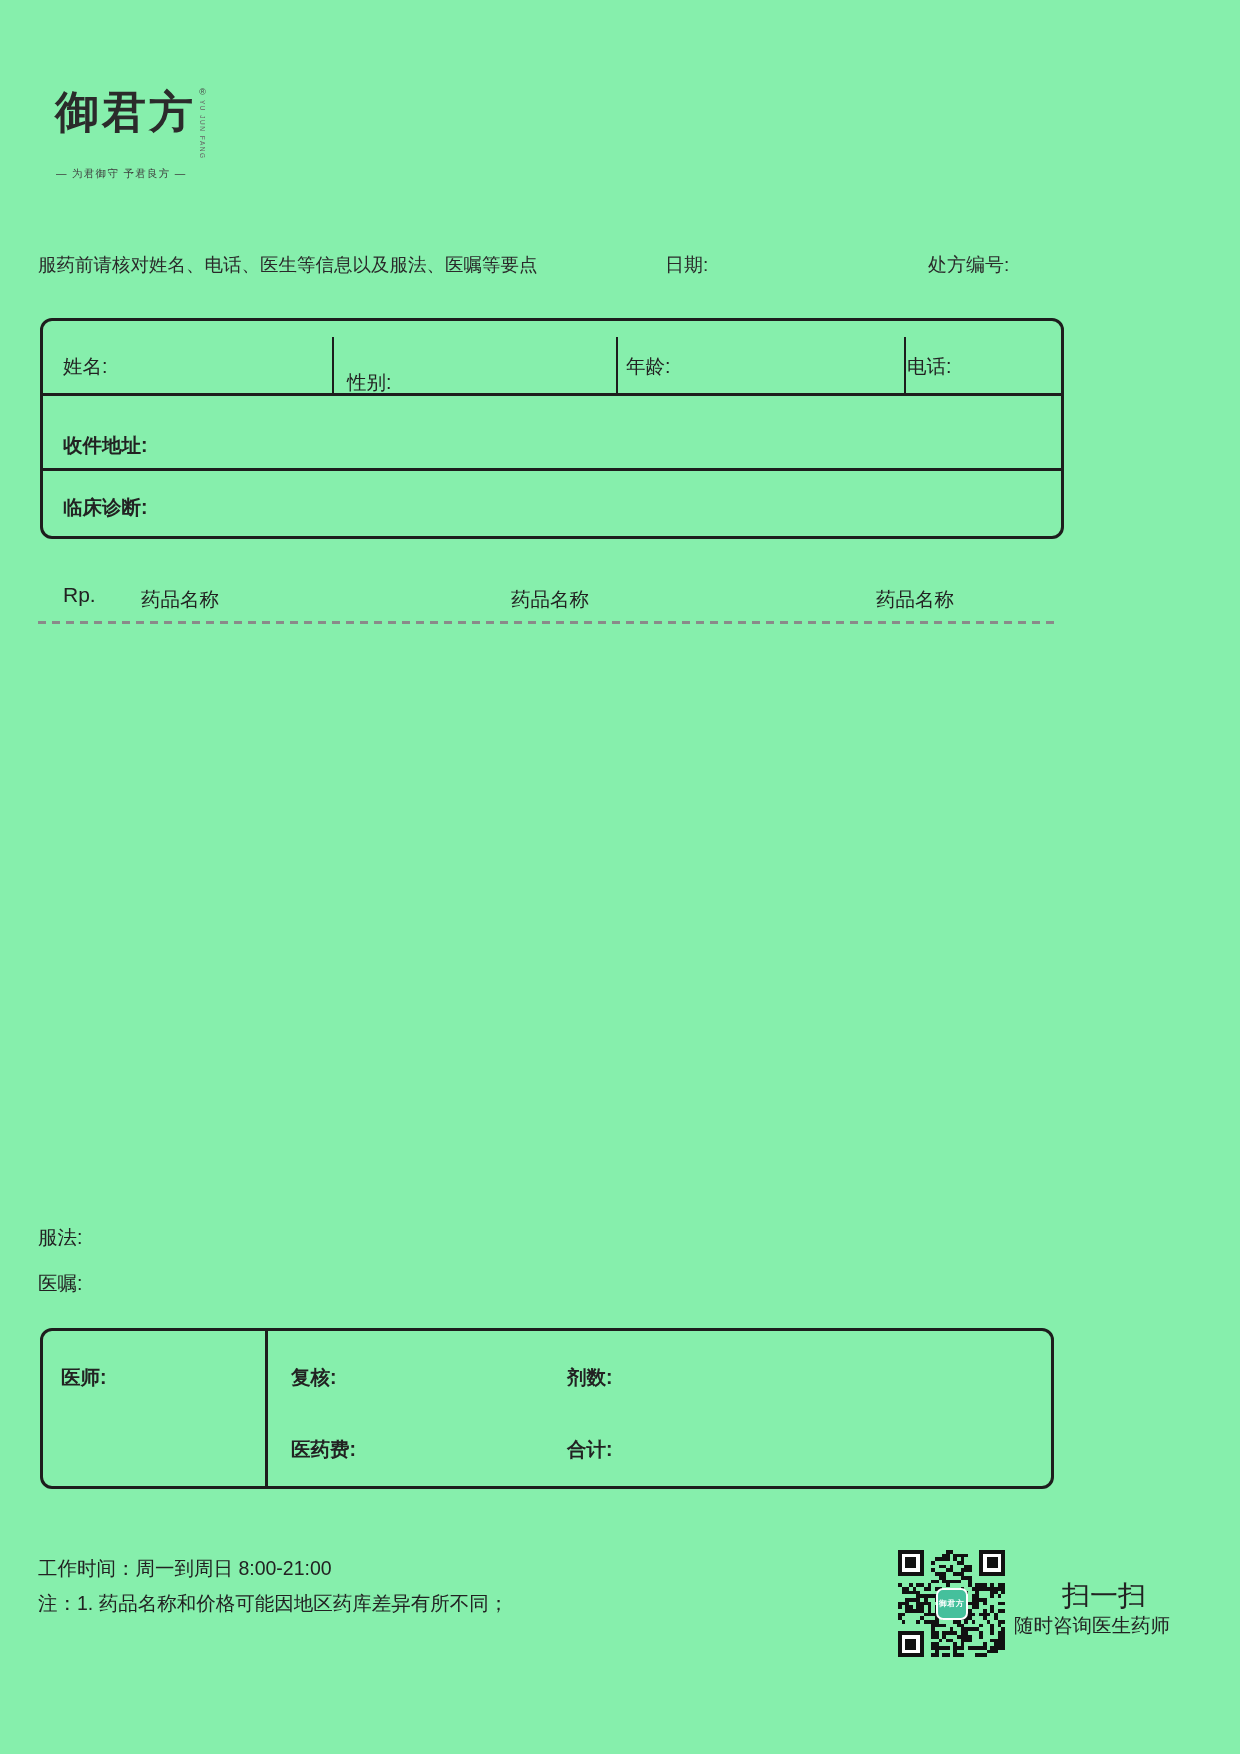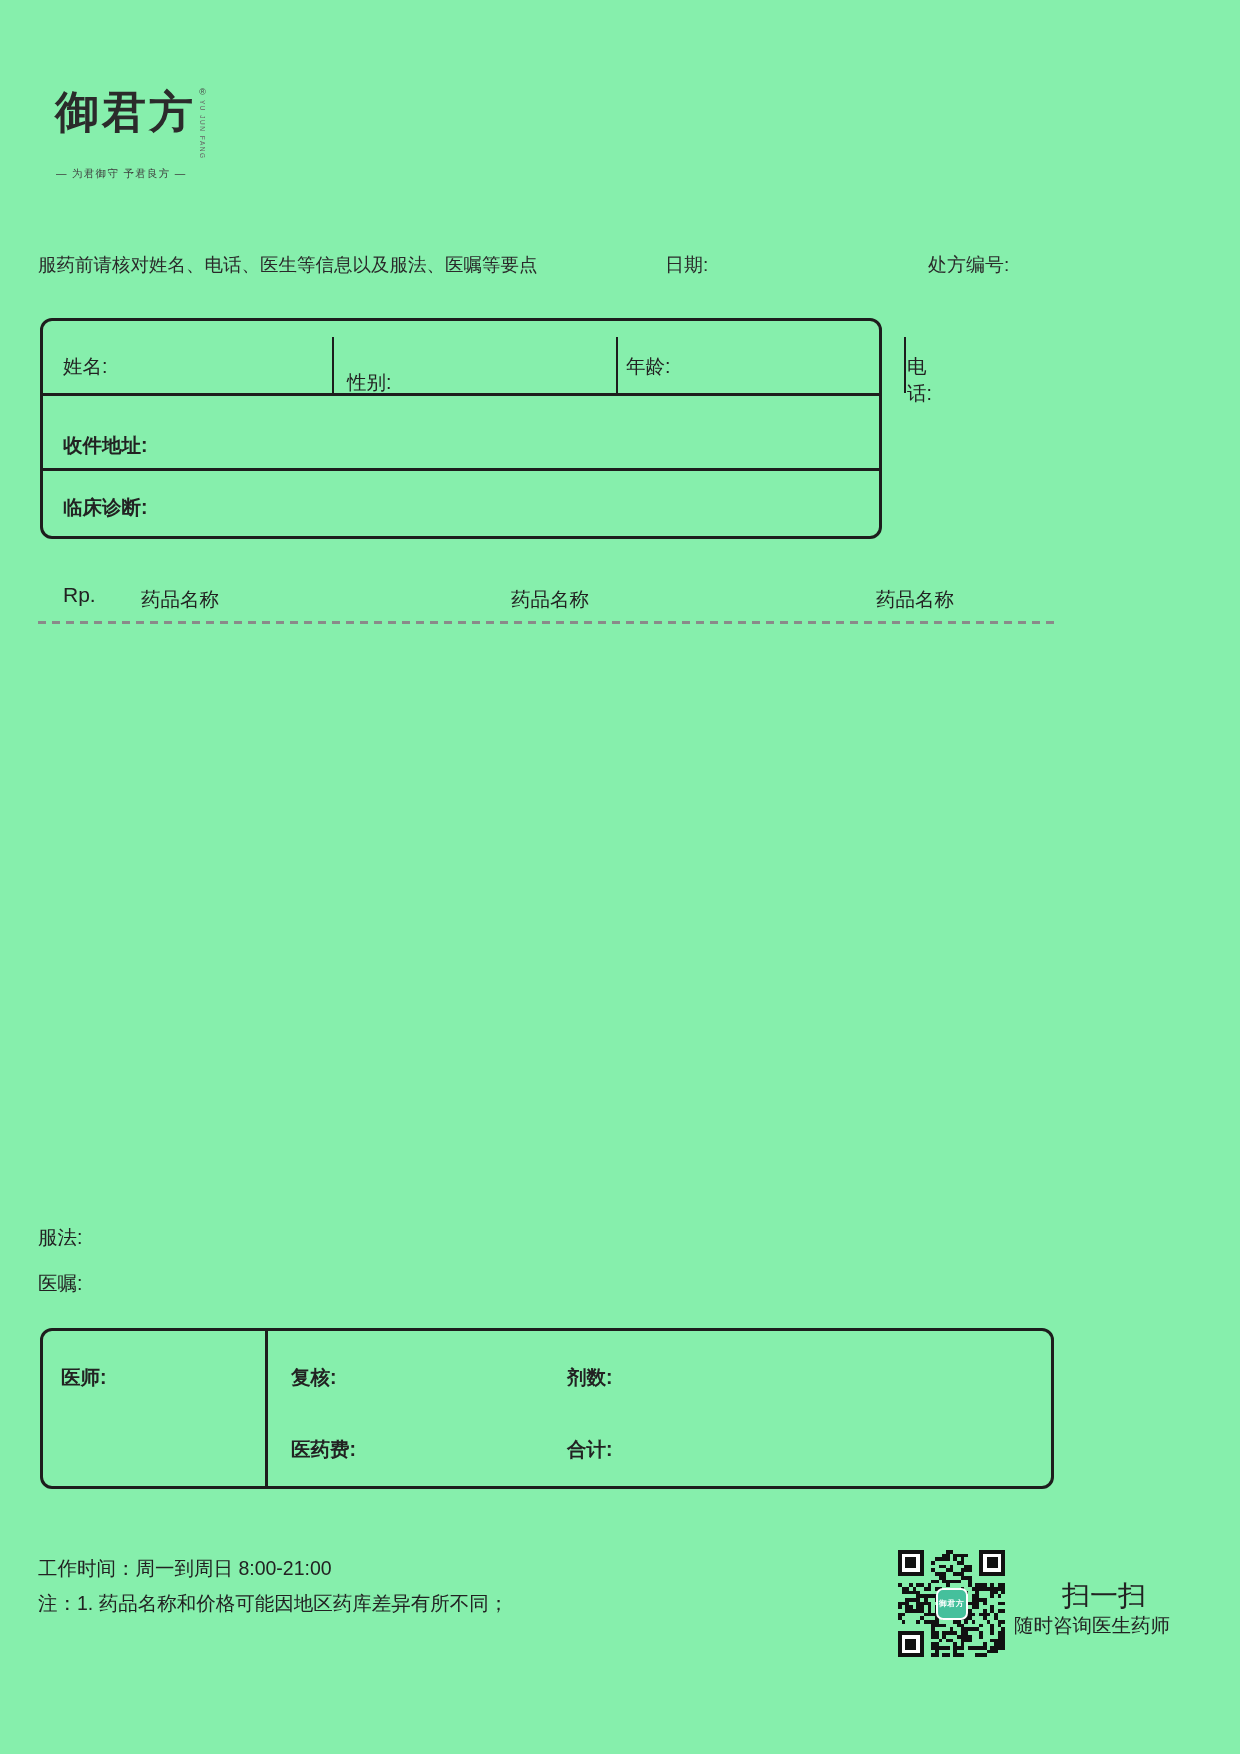--- a/index.html
+++ b/index.html
@@ -17,21 +17,21 @@
            color:#3d3d3d;white-space:nowrap;margin-top:24px;}
   .hospital-name{position:absolute;left:212px;top:100px;font-size:37px;font-weight:800;
                  letter-spacing:3px;color:#262626;line-height:1;}
 
   
   .notice-text{position:absolute;left:38px;top:252px;font-size:18.5px;color:#2a2a2a;}
   .date-label{position:absolute;left:665px;top:252px;font-size:19px;color:#2a2a2a;}
   .rxno-label{position:absolute;left:928px;top:252px;font-size:19px;color:#2a2a2a;}
 
   
-  .patient-box{position:absolute;left:40px;top:318px;width:842px;height:221px;
+  .patient-box{position:absolute;left:40px;top:318px;width:1024px;height:221px;
                border:3px solid #1d1d1d;border-radius:12px;box-sizing:border-box;}
   .pb-hline{position:absolute;left:-3px;right:-3px;height:2.5px;background:#1d1d1d;}
   .pb-hline.l1{top:72px;}
   .pb-hline.l2{top:147px;}
   .pb-vline{position:absolute;top:16px;height:56px;width:2px;background:#1d1d1d;}
   .pb-vline.v1{left:289px;}
   .pb-vline.v2{left:573px;}
   .pb-vline.v3{left:861px;}
   .pb-label{position:absolute;font-size:19.5px;color:#222;}
   .pb-name{left:20px;top:32px;}

